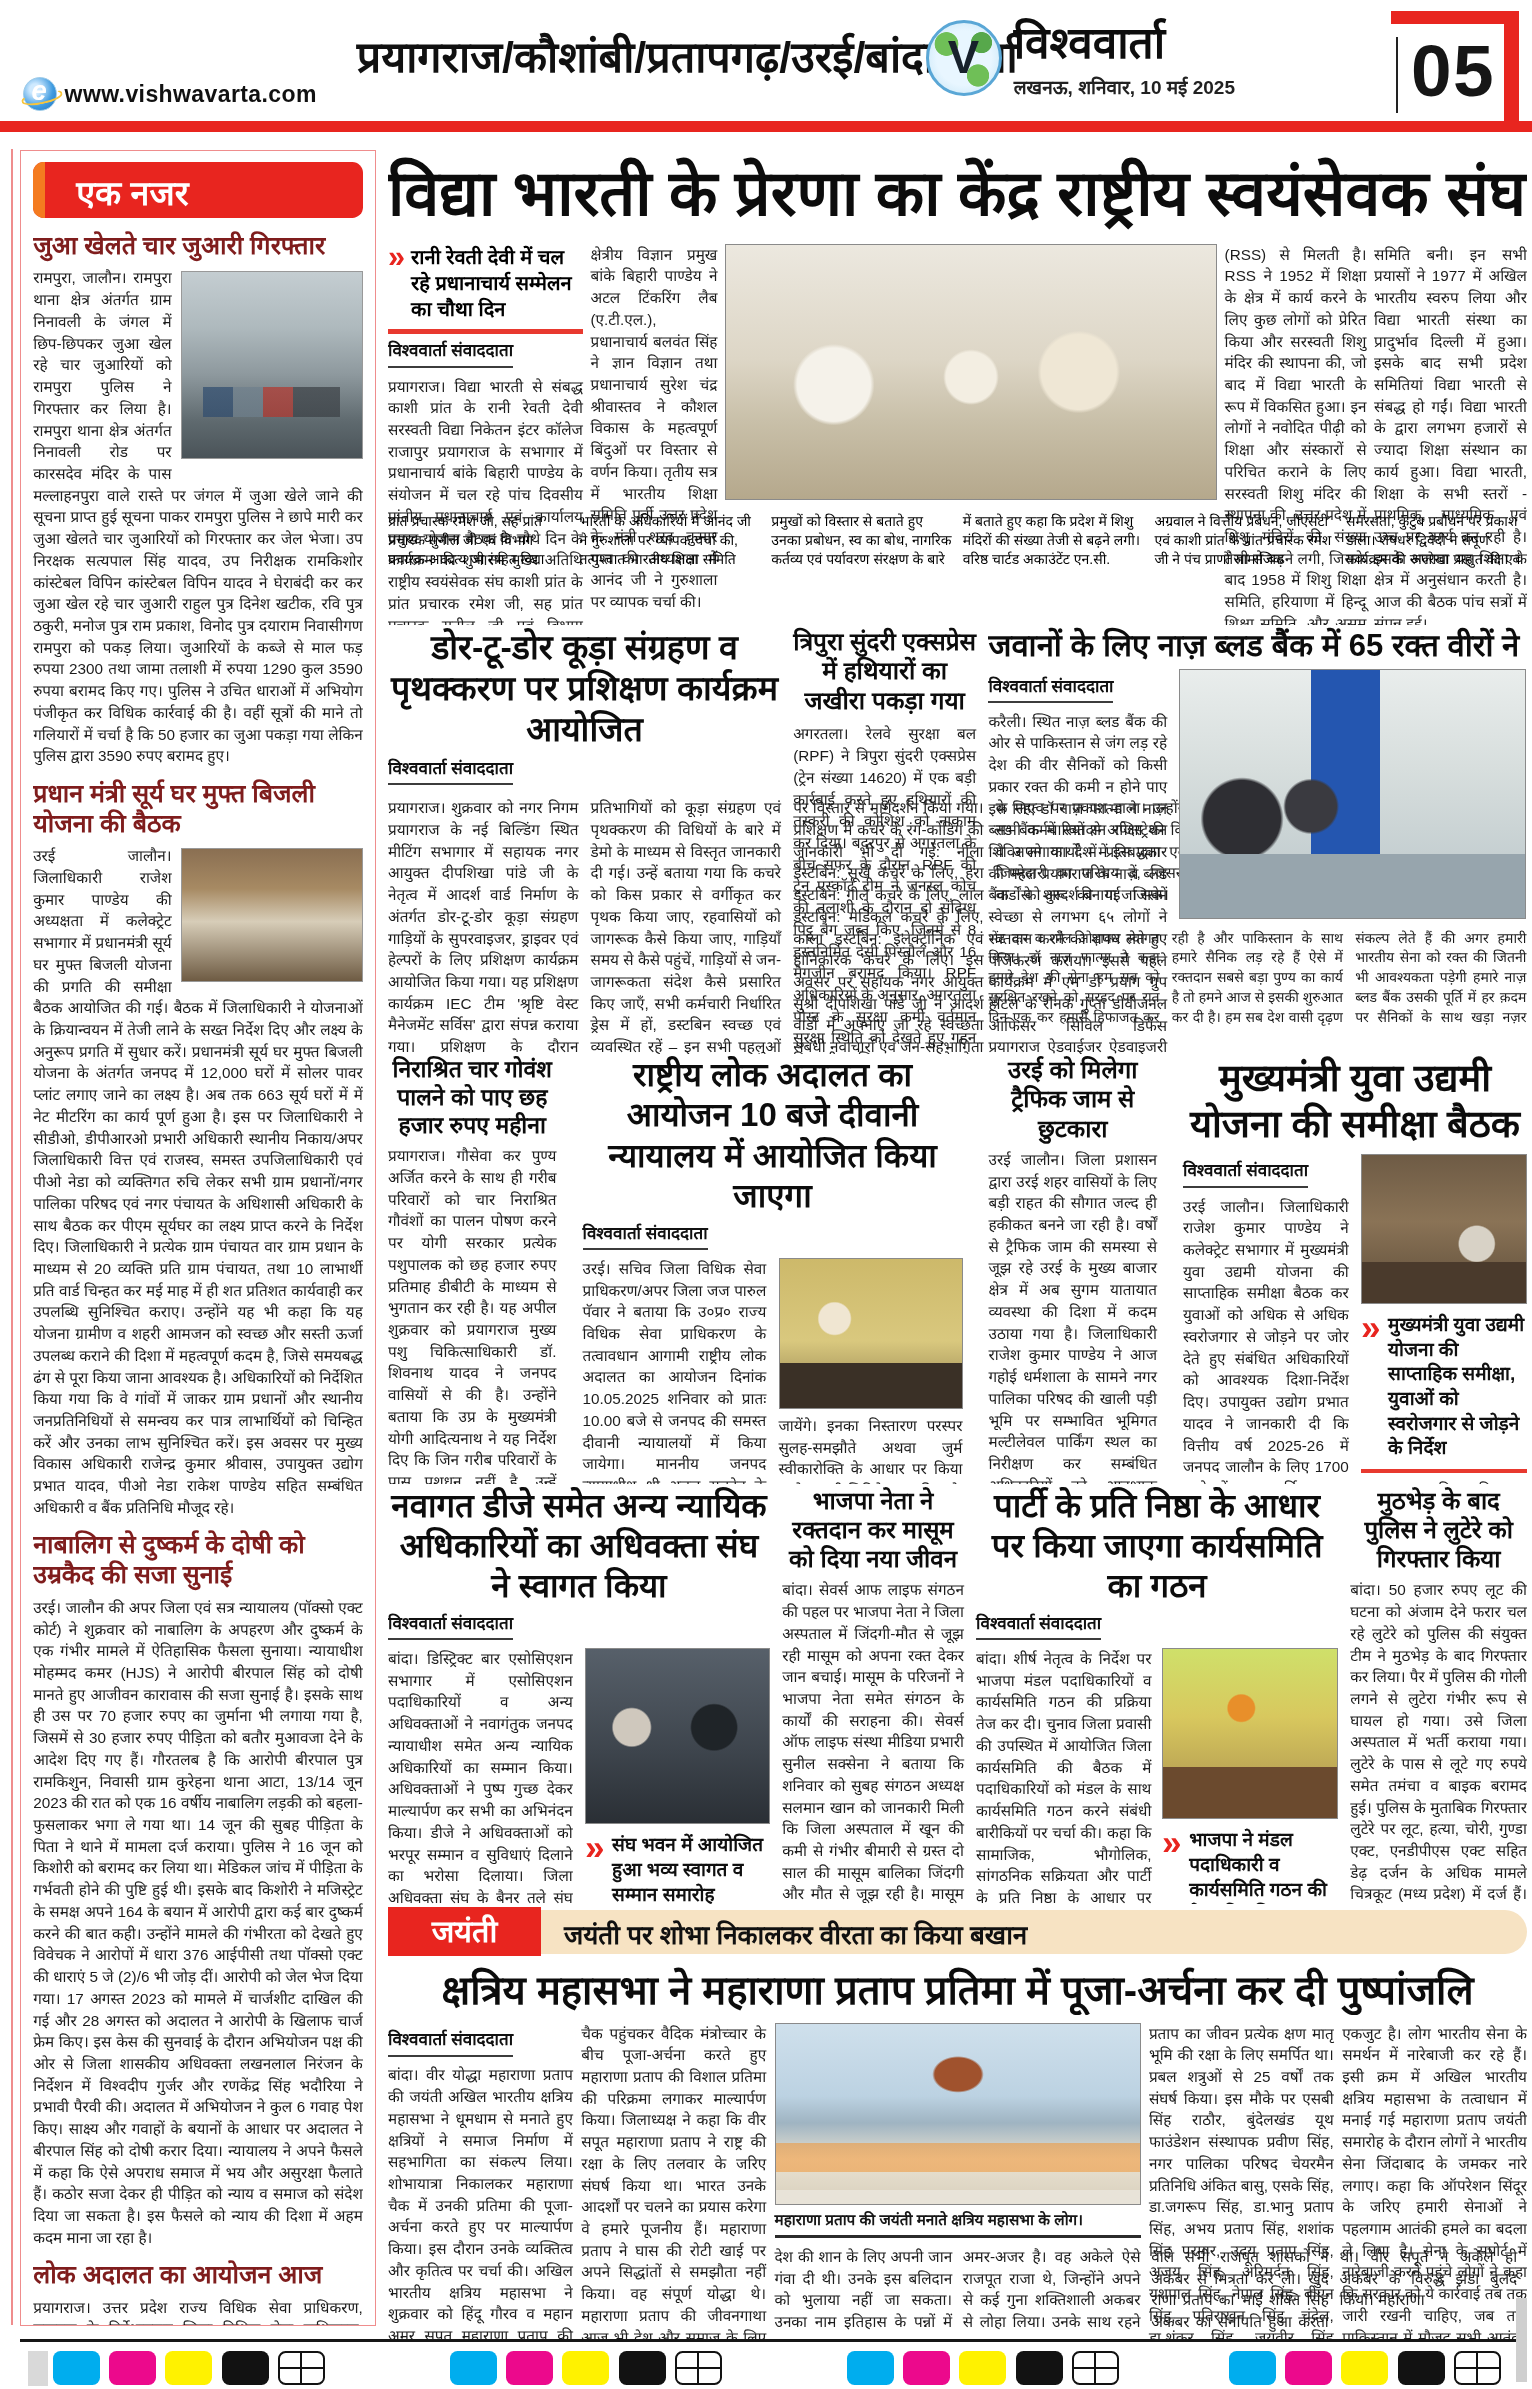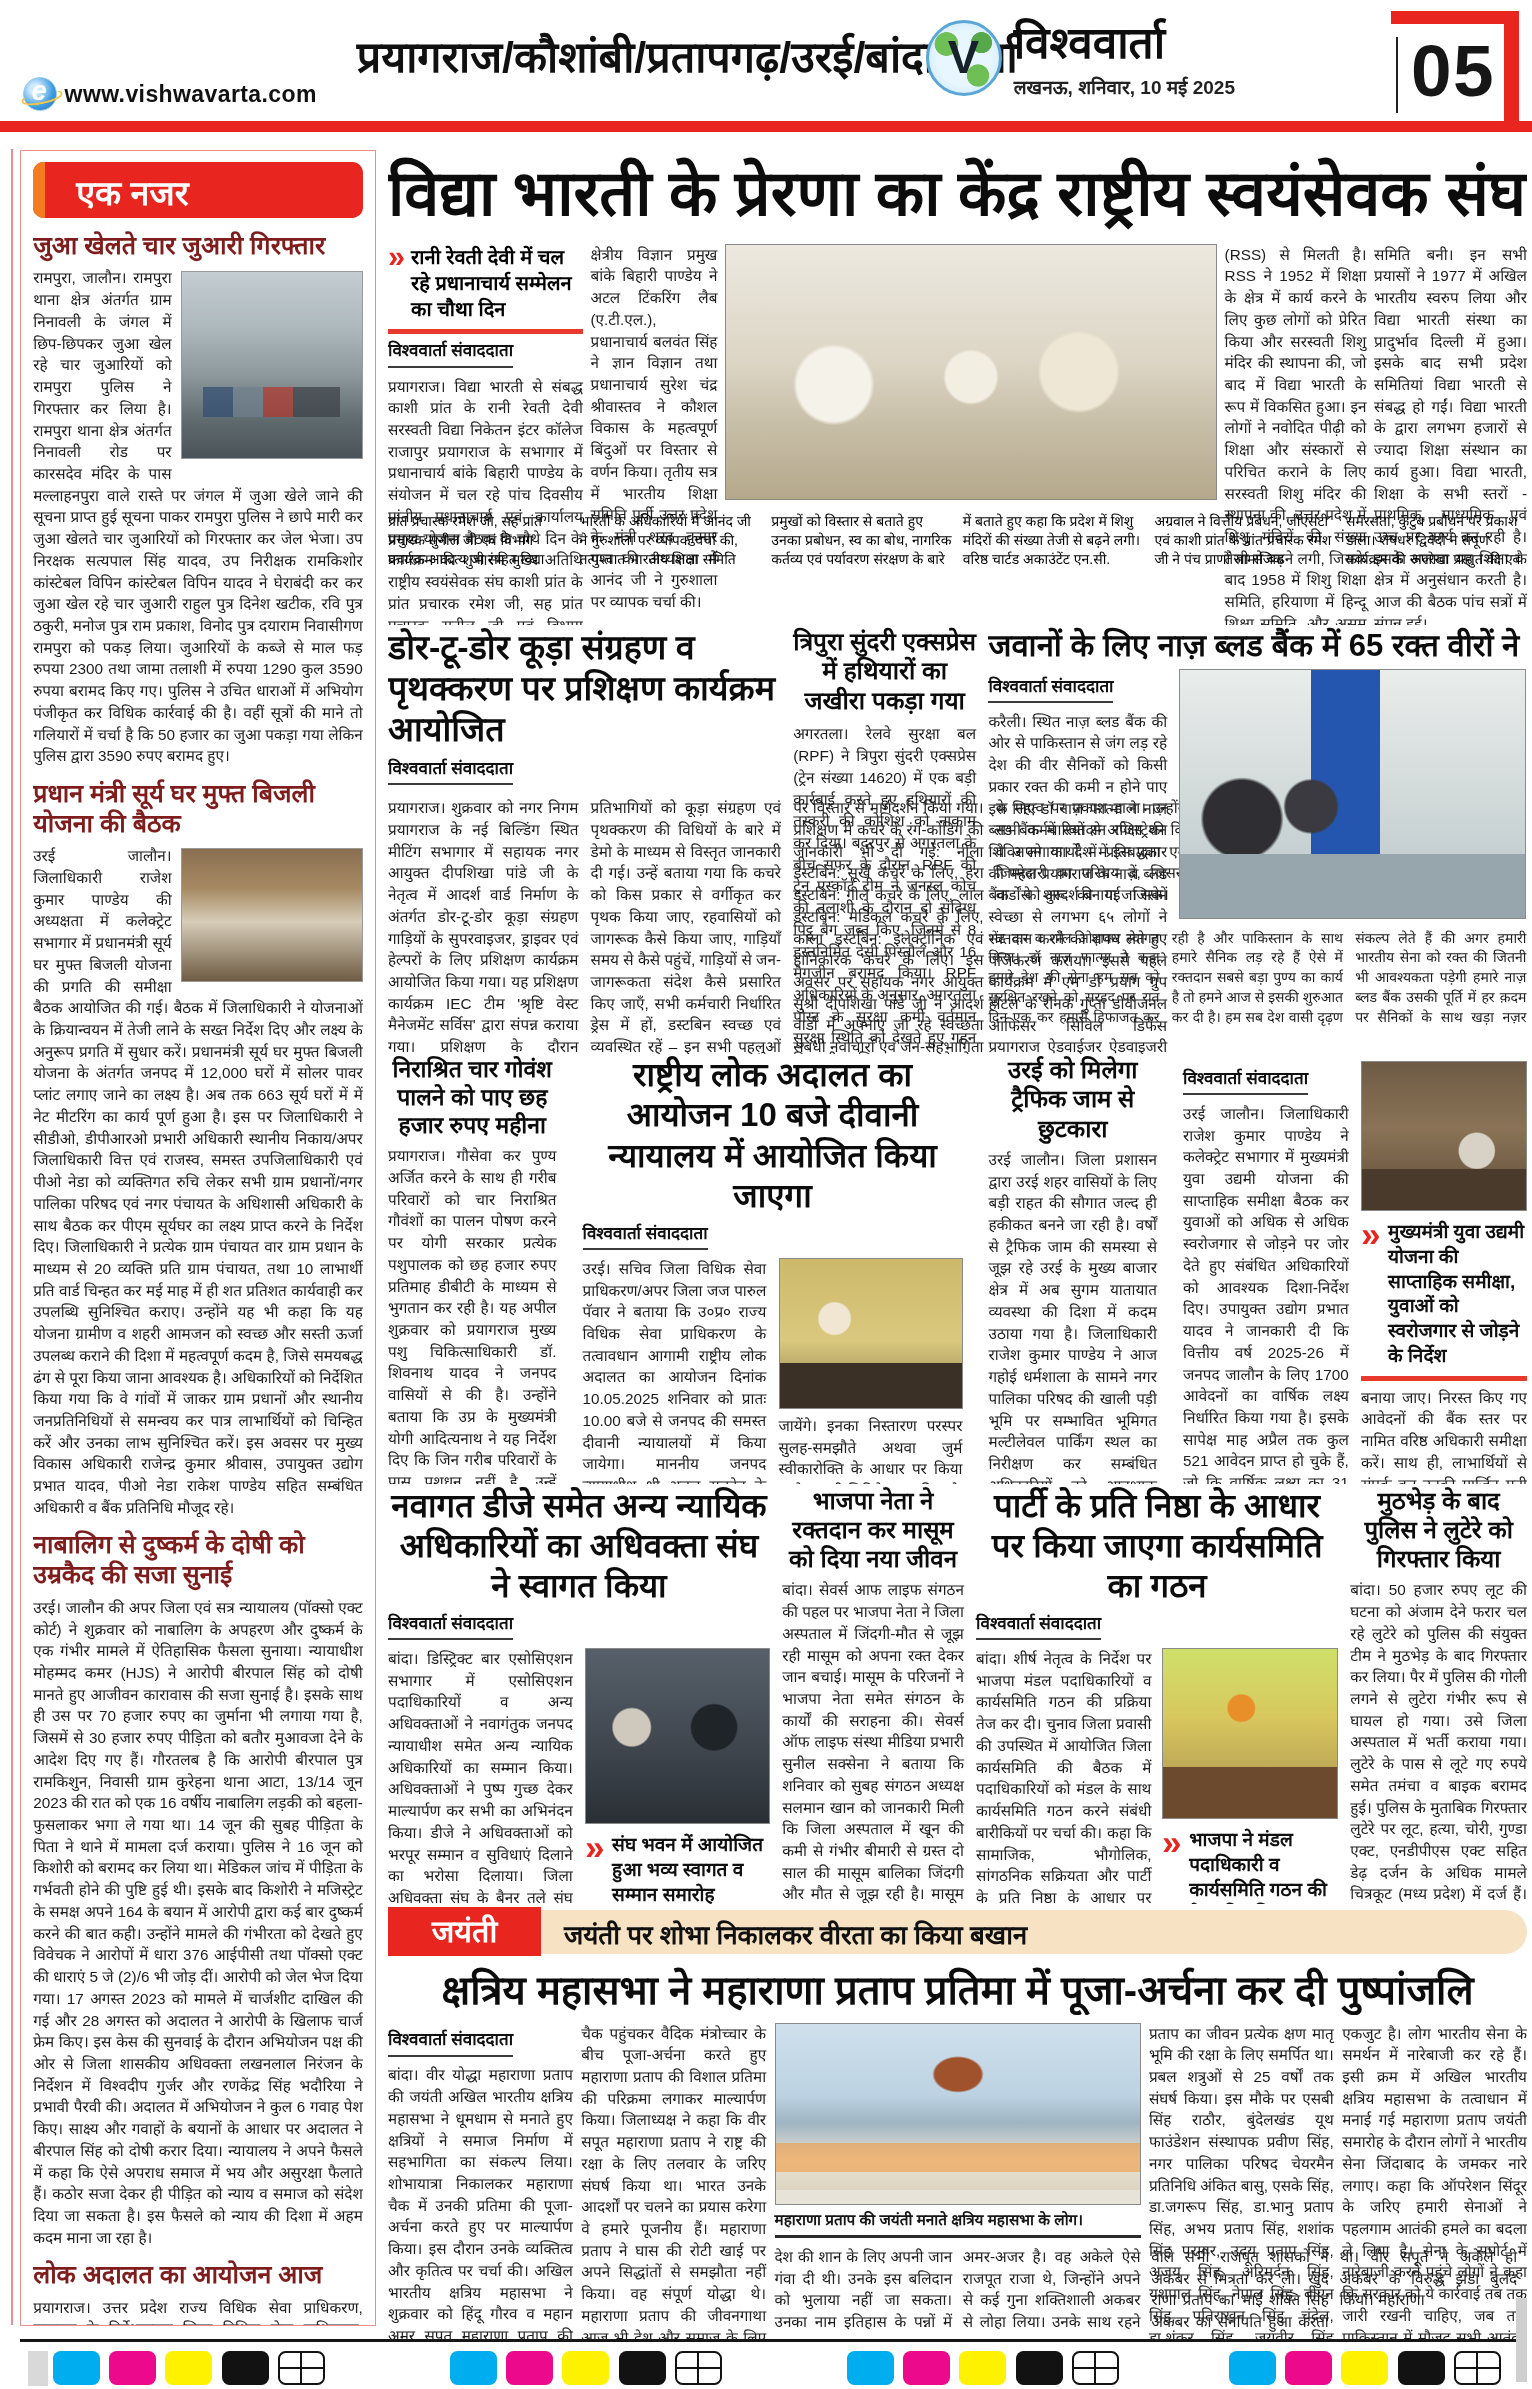--- a/index.html
+++ b/index.html
@@ -77,21 +77,21 @@
     background:
       radial-gradient(circle at 22% 55%, #f5f2ea 0 9%, transparent 10%),
       radial-gradient(circle at 50% 52%, #f3eee2 0 9%, transparent 10%),
       radial-gradient(circle at 72% 50%, #efe7d5 0 10%, transparent 11%),
       linear-gradient(180deg,#ece8df 0%,#ddd6c6 45%,#c8bfa8 70%,#b5a88c 100%); }
   .s1-bottom { margin-top:9.2px; column-count:6; column-gap:10.7px; font-size:14px; height:73px; }
 
   
   .s2 { height:427px; display:flex; gap:12.2px; margin-top:1.5px; }
   .b-door { width:393px; }
-  .b-door .hl { font-size:34px; text-align:left; }
+  .b-door .hl { font-size:34px; text-align:center; }
   .door-body { column-count:2; column-gap:12.2px; margin-top:4.6px; height:281px; }
   .b-tripura { width:183px; }
   .b-tripura .hl { font-size:24.4px; text-align:center; margin-bottom:7.6px; }
   .b-jawan { width:538px; }
   .b-jawan .hl { font-size:31px; white-space:nowrap; text-align:center; overflow:hidden; }
   .jawan-row { display:flex; gap:12.2px; margin-top:4.6px; height:252px; }
   .jawan-row .jc { width:179px; }
   .p-blood { width:347px; height:250px;
     background:
       linear-gradient(0deg, #97a5ad 0 26%, transparent 26%),
@@ -310,20 +310,21 @@
             <div class="photo p-court"></div>
             <p class="body-txt" style="margin-top:6.1px">जायेंगे। इनका निस्तारण परस्पर सुलह-समझौते अथवा जुर्म स्वीकारोक्ति के आधार पर किया जायेगा। प्री-लिटिगेशन स्कीम के अन्तर्गत मोबाइल/टेलीफोन के बकाया बिल और विभिन्न बैंकों के ऐसे बकायेदारों के मामले भी नियत किये जायेंगे, जिन्होंने कई वर्षों के बाद भी बकाया बिल या बैंक ऋण जमा नहीं किया है। ऐसे बकायेदारों को इस अवसर का लाभ अवश्य उठाना चाहिए और इस राष्ट्रीय लोकअदालत में उपस्थित होना चाहिए, जिसकी आयोजन सभी के हितों को ध्यान में रखकर किया जा रहा है।</p>
           </div>
         </div>
       </div>
       <div class="b-traffic">
         <h2 class="hl">उरई को मिलेगा ट्रैफिक जाम से छुटकारा</h2>
         <p class="body-txt">उरई जालौन। जिला प्रशासन द्वारा उरई शहर वासियों के लिए बड़ी राहत की सौगात जल्द ही हकीकत बनने जा रही है। वर्षों से ट्रैफिक जाम की समस्या से जूझ रहे उरई के मुख्य बाजार क्षेत्र में अब सुगम यातायात व्यवस्था की दिशा में कदम उठाया गया है। जिलाधिकारी राजेश कुमार पाण्डेय ने आज गहोई धर्मशाला के सामने नगर पालिका परिषद की खाली पड़ी भूमि पर सम्भावित भूमिगत मल्टीलेवल पार्किंग स्थल का निरीक्षण कर सम्बंधित अधिकारियों को आवश्यक दिशा निर्देश दिए। उन्होंने कहा कि यह परियोजना न केवल बाजार क्षेत्र की ट्रैफिक व्यवस्था को सुदृढ़ करेगी, बल्कि शहर की खूबसूरती को भी नया आयाम देगी। आधुनिक तकनीक से सुसज्जित यह पार्किंग स्थल सैकड़ों वाहनों की सुरक्षित पार्किंग की सुविधा देगा, जिससे सड़कों पर अनावश्यक भीड़ कम होगी और नागरिकों को राहत मिलेगी।</p>
       </div>
       <div class="b-cm">
+        <h2 class="hl">मुख्यमंत्री युवा उद्यमी योजना की समीक्षा बैठक</h2>
         <div class="cm-row">
           <div class="cc">
             <div class="byline">विश्ववार्ता संवाददाता</div>
             <p class="body-txt">उरई जालौन। जिलाधिकारी राजेश कुमार पाण्डेय ने कलेक्ट्रेट सभागार में मुख्यमंत्री युवा उद्यमी योजना की साप्ताहिक समीक्षा बैठक कर युवाओं को अधिक से अधिक स्वरोजगार से जोड़ने पर जोर देते हुए संबंधित अधिकारियों को आवश्यक दिशा-निर्देश दिए। उपायुक्त उद्योग प्रभात यादव ने जानकारी दी कि वित्तीय वर्ष 2025-26 में जनपद जालौन के लिए 1700 आवेदनों का वार्षिक लक्ष्य निर्धारित किया गया है। इसके सापेक्ष माह अप्रैल तक कुल 521 आवेदन प्राप्त हो चुके हैं, जो कि वार्षिक लक्ष्य का 31 प्रतिशत और मासिक लक्ष्य का 100 प्रतिशत है। प्राप्त आवेदनों में से 131 लाभार्थियों को ऋण स्वीकृत कर वितरित कर दिया गया है। जिलाधिकारी ने निर्देश दिए कि आवेदन प्रक्रिया को और अधिक सरल और सुगम</p>
           </div>
           <div class="cc">
             <div class="photo p-cmmeet"></div>
             <div class="pq">
               <span class="pq-mark">»</span>
               <span class="pq-text">मुख्यमंत्री युवा उद्यमी योजना की साप्ताहिक समीक्षा, युवाओं को स्वरोजगार से जोड़ने के निर्देश</span>

